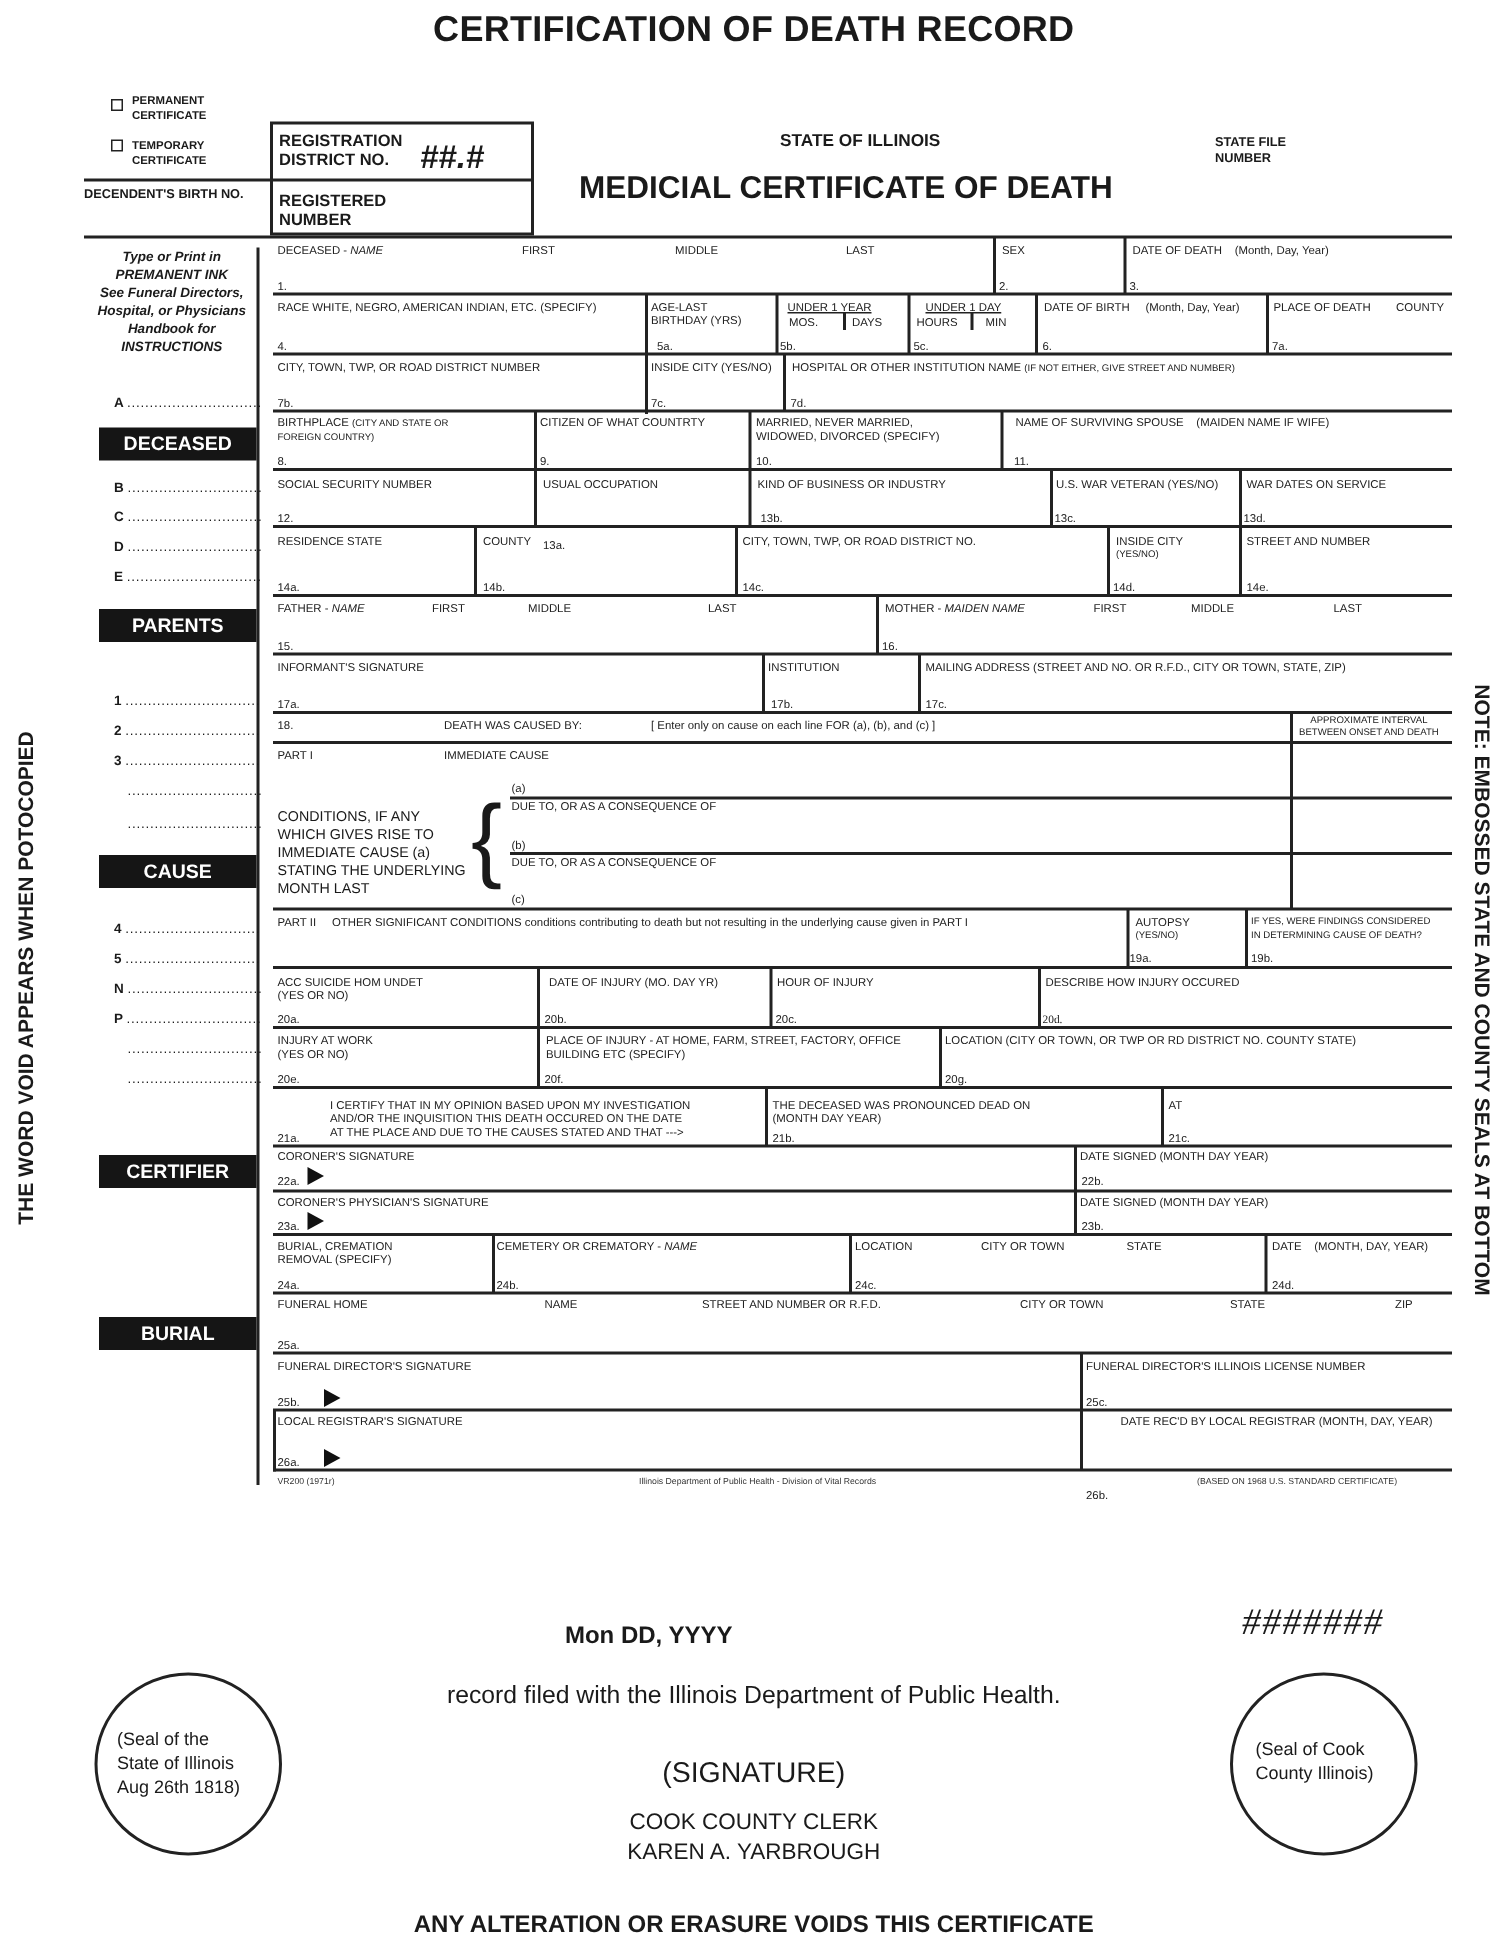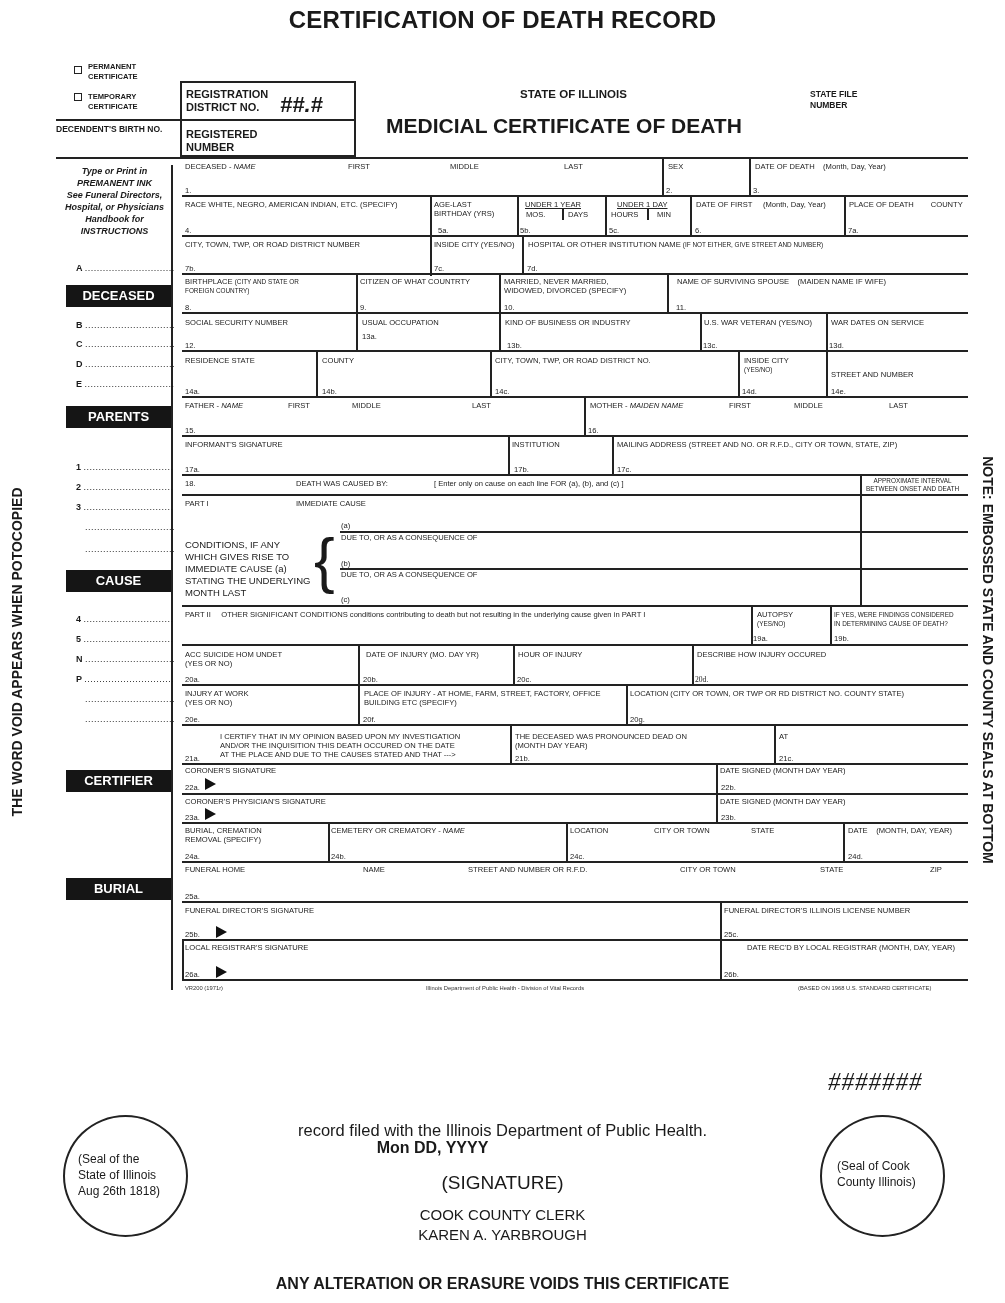--- a/index.html
+++ b/index.html
@@ -139,21 +139,21 @@
 <div class="vline" style="left:562px;top:208px;height:12px;width:1.5px;"></div>
 <div class="lbl" style="left:568px;top:210px;">DAYS</div>
 <div class="num" style="left:520px;top:226px;">5b.</div>
 <div class="vline" style="left:605px;top:196px;height:40px;"></div>
 <div class="lbl" style="left:617px;top:200px;text-decoration:underline;">UNDER 1 DAY</div>
 <div class="lbl" style="left:611px;top:210px;">HOURS</div>
 <div class="vline" style="left:647px;top:208px;height:12px;width:1.5px;"></div>
 <div class="lbl" style="left:657px;top:210px;">MIN</div>
 <div class="num" style="left:609px;top:226px;">5c.</div>
 <div class="vline" style="left:690px;top:196px;height:40px;"></div>
-<div class="lbl" style="left:696px;top:200px;"><span>DATE OF FIRST</span>&nbsp;&nbsp;&nbsp;&nbsp;&nbsp;<span>(Month, Day, Year)</span></div>
+<div class="lbl" style="left:696px;top:200px;"><span>DATE OF BIRTH</span>&nbsp;&nbsp;&nbsp;&nbsp;&nbsp;<span>(Month, Day, Year)</span></div>
 <div class="num" style="left:695px;top:226px;">6.</div>
 <div class="vline" style="left:844px;top:196px;height:40px;"></div>
 <div class="lbl" style="left:849px;top:200px;"><span>PLACE OF DEATH</span>&nbsp;&nbsp;&nbsp;&nbsp;&nbsp;&nbsp;&nbsp;&nbsp;<span>COUNTY</span></div>
 <div class="num" style="left:848px;top:226px;">7a.</div>
 <div class="hline" style="left:182px;top:235px;width:786px;"></div>
 
 <div class="lbl" style="left:185px;top:240px;">CITY, TOWN, TWP, OR ROAD DISTRICT NUMBER</div>
 <div class="num" style="left:185px;top:264px;">7b.</div>
 <div class="lbl" style="left:434px;top:240px;">INSIDE CITY (YES/NO)</div>
 <div class="num" style="left:434px;top:264px;">7c.</div>
@@ -177,21 +177,21 @@
   </div>
 <div class="num" style="left:504px;top:303px;">10.</div>
 <div class="vline" style="left:667px;top:274px;height:39px;"></div>
 <div class="lbl" style="left:677px;top:277px;"><span>NAME OF SURVIVING SPOUSE</span>&nbsp;&nbsp;&nbsp;&nbsp;<span>(MAIDEN NAME IF WIFE)</span></div>
 <div class="num" style="left:676px;top:303px;">11.</div>
 <div class="hline" style="left:182px;top:312px;width:786px;"></div>
 
 <div class="lbl" style="left:185px;top:318px;">SOCIAL SECURITY NUMBER</div>
 <div class="num" style="left:185px;top:341px;">12.</div>
 <div class="lbl" style="left:362px;top:318px;">USUAL OCCUPATION</div>
-<div class="num" style="left:362px;top:332px;">13a.</div>
+<div class="num" style="left:362px;top:359px;">13a.</div>
 <div class="lbl" style="left:505px;top:318px;">KIND OF BUSINESS OR INDUSTRY</div>
 <div class="num" style="left:507px;top:341px;">13b.</div>
 <div class="vline" style="left:700px;top:313px;height:38px;"></div>
 <div class="lbl" style="left:704px;top:318px;">U.S. WAR VETERAN (YES/NO)</div>
 <div class="num" style="left:703px;top:341px;">13c.</div>
 <div class="vline" style="left:826px;top:313px;height:38px;"></div>
 <div class="lbl" style="left:831px;top:318px;">WAR DATES ON SERVICE</div>
 <div class="num" style="left:829px;top:341px;">13d.</div>
 <div class="hline" style="left:182px;top:350px;width:786px;"></div>
 
@@ -203,21 +203,21 @@
 <div class="vline" style="left:490px;top:351px;height:46px;"></div>
 <div class="lbl" style="left:495px;top:356px;">CITY, TOWN, TWP, OR ROAD DISTRICT NO.</div>
 <div class="num" style="left:495px;top:387px;">14c.</div>
 <div class="vline" style="left:738px;top:351px;height:46px;"></div>
 <div class="lbl" style="left:744px;top:356px;">
     <div>INSIDE CITY</div>
     <div class="small">(YES/NO)</div>
   </div>
 <div class="num" style="left:742px;top:387px;">14d.</div>
 <div class="vline" style="left:826px;top:351px;height:46px;"></div>
-<div class="lbl" style="left:831px;top:370px;">STREET AND NUMBER</div>
+<div class="lbl" style="left:831px;top:356px;">STREET AND NUMBER</div>
 <div class="num" style="left:831px;top:387px;">14e.</div>
 <div class="hline" style="left:182px;top:396px;width:786px;"></div>
 
 <div class="lbl" style="left:185px;top:401px;"><span>FATHER  -  </span><span class="it">NAME</span></div>
 <div class="lbl" style="left:288px;top:401px;">FIRST</div>
 <div class="lbl" style="left:352px;top:401px;">MIDDLE</div>
 <div class="lbl" style="left:472px;top:401px;">LAST</div>
 <div class="num" style="left:185px;top:426px;">15.</div>
 <div class="vline" style="left:584px;top:397px;height:39px;"></div>
 <div class="lbl" style="left:590px;top:401px;"><span>MOTHER  -  </span><span class="it">MAIDEN NAME</span></div>
@@ -384,29 +384,29 @@
 <div class="vline" style="left:720px;top:902px;height:78px;"></div>
 <div class="lbl" style="left:724px;top:906px;">FUNERAL DIRECTOR'S ILLINOIS LICENSE NUMBER</div>
 <div class="num" style="left:724px;top:930px;">25c.</div>
 <div class="hline" style="left:182px;top:939px;width:786px;"></div>
 
 <div class="lbl" style="left:185px;top:943px;">LOCAL REGISTRAR'S SIGNATURE</div>
 <div class="num" style="left:185px;top:970px;">26a.</div>
 <div class="arrow" style="left:216px;top:966px;"></div>
 <div class="abs" style="left:232px;top:956px;width:480px;height:22px;"></div>
 <div class="lbl" style="left:724px;top:943px;padding-left:23px;">DATE REC'D BY LOCAL REGISTRAR  (MONTH, DAY, YEAR)</div>
-<div class="num" style="left:724px;top:970px;">26b.</div>
+<div class="num" style="left:724px;top:992px;">26b.</div>
 <div class="hline" style="left:182px;top:979px;width:786px;"></div>
 <div class="vline" style="left:182px;top:940px;height:41px;"></div>
 
 <div class="foot" style="left:185px;top:985px;">VR200 (1971r)</div>
 <div class="foot" style="left:426px;top:985px;">Illinois Department of Public Health - Division of Vital Records</div>
 <div class="foot" style="left:798px;top:985px;">(BASED ON 1968 U.S. STANDARD CERTIFICATE)</div>
 
-<div class="bottom-center" style="left:0;width:865px;top:1139px;font-size:16px;font-weight:bold;">Mon DD, YYYY</div>
+<div class="bottom-center" style="left:0;width:865px;top:1082px;font-size:16px;font-weight:bold;">Mon DD, YYYY</div>
 <div class="abs" style="left:828px;top:1068px;font-size:25px;font-style:italic;font-family:'Liberation Serif', serif;letter-spacing:1px;">#######</div>
 <div class="bottom-center" style="left:0;width:1005px;top:1120px;font-size:16.5px;line-height:21px;">
   <div>record filed with the Illinois Department of Public Health.</div>
 </div>
 <div class="bottom-center" style="left:0;width:1005px;top:1172px;font-size:19px;">(SIGNATURE)</div>
 <div class="bottom-center" style="left:0;width:1005px;top:1205px;font-size:15px;line-height:20px;">
   <div>COOK COUNTY CLERK</div>
   <div>KAREN A. YARBROUGH</div>
 </div>
 

